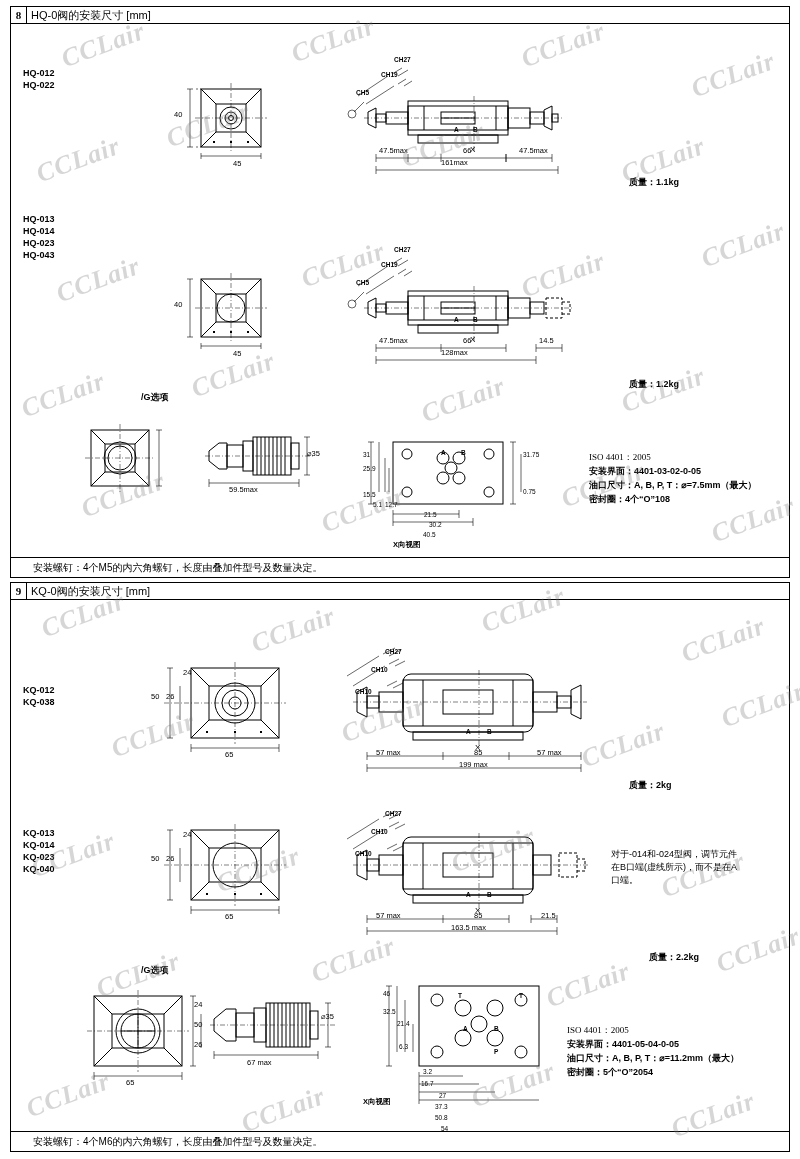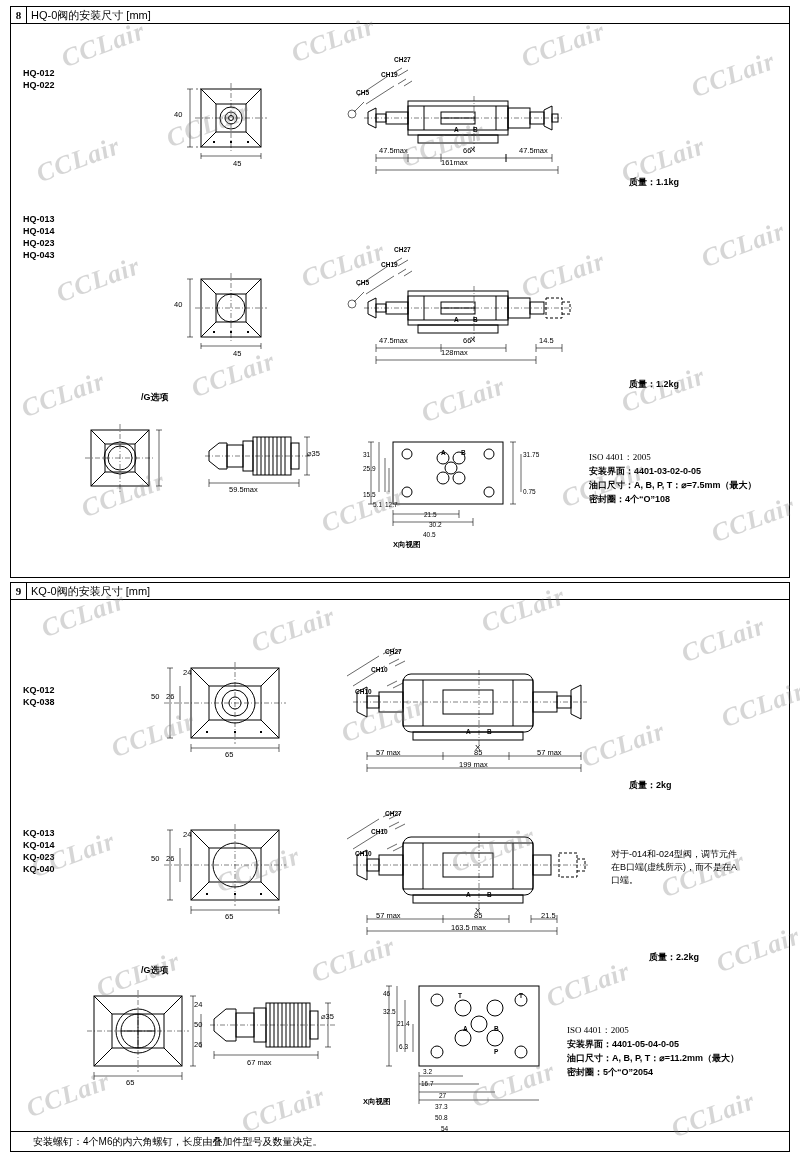--- a/index.html
+++ b/index.html
@@ -373,20 +373,21 @@
       <div class="t xs b" style="left:450px; top:425px;">B</div>
       <div class="t b sm" style="left:382px; top:516px;">X向视图</div>
 
       <div class="t serif" style="left:578px; top:428px;">ISO 4401：2005</div>
       <div class="t b" style="left:578px; top:442px;">安装界面：4401-03-02-0-05</div>
       <div class="t b" style="left:578px; top:456px;">油口尺寸：A, B, P, T：⌀=7.5mm（最大）</div>
       <div class="t b" style="left:578px; top:470px;">密封圈：4个“O”108</div>
 
     </div>
 
+    <div class="sec-footer">安装螺钉：4个M5的内六角螺钉，长度由叠加件型号及数量决定。</div>
   </div>
 
   <div class="section" id="section-9">
 
     <div class="sec-header">
       <div class="sec-num">9</div>
       <div class="sec-title">KQ-0阀的安装尺寸 [mm]</div>
     </div>
 
     <div class="body-area">

